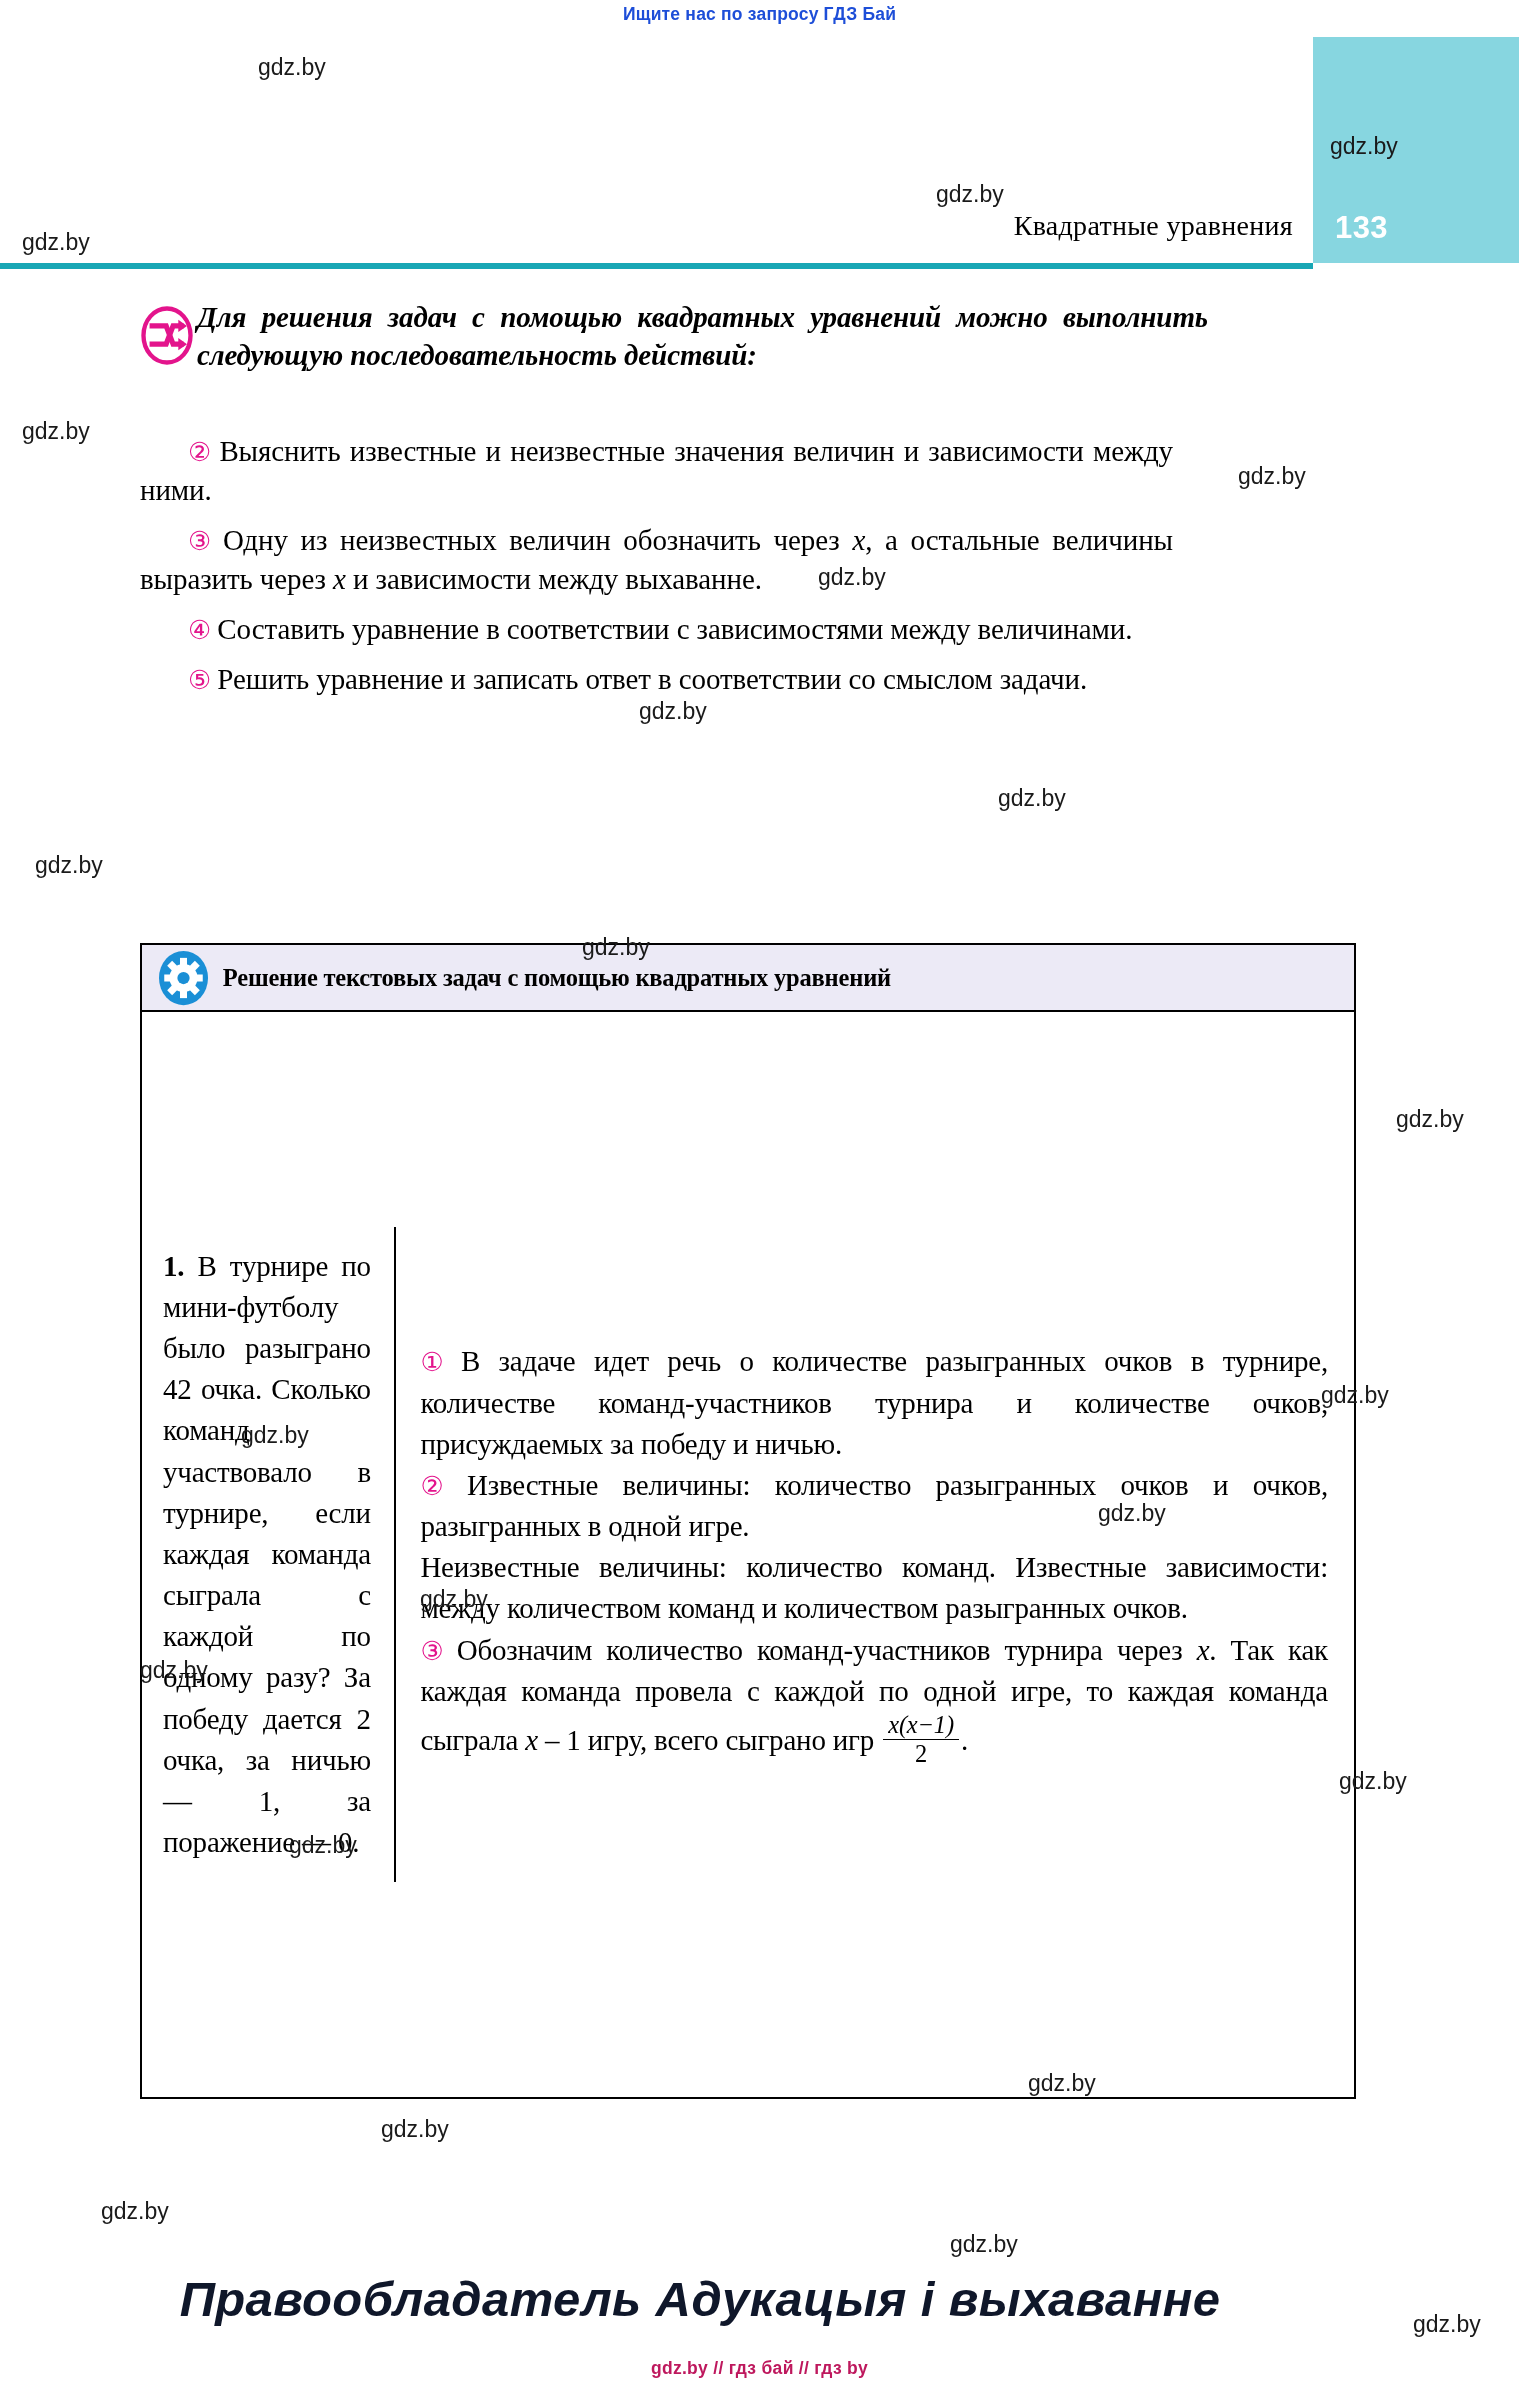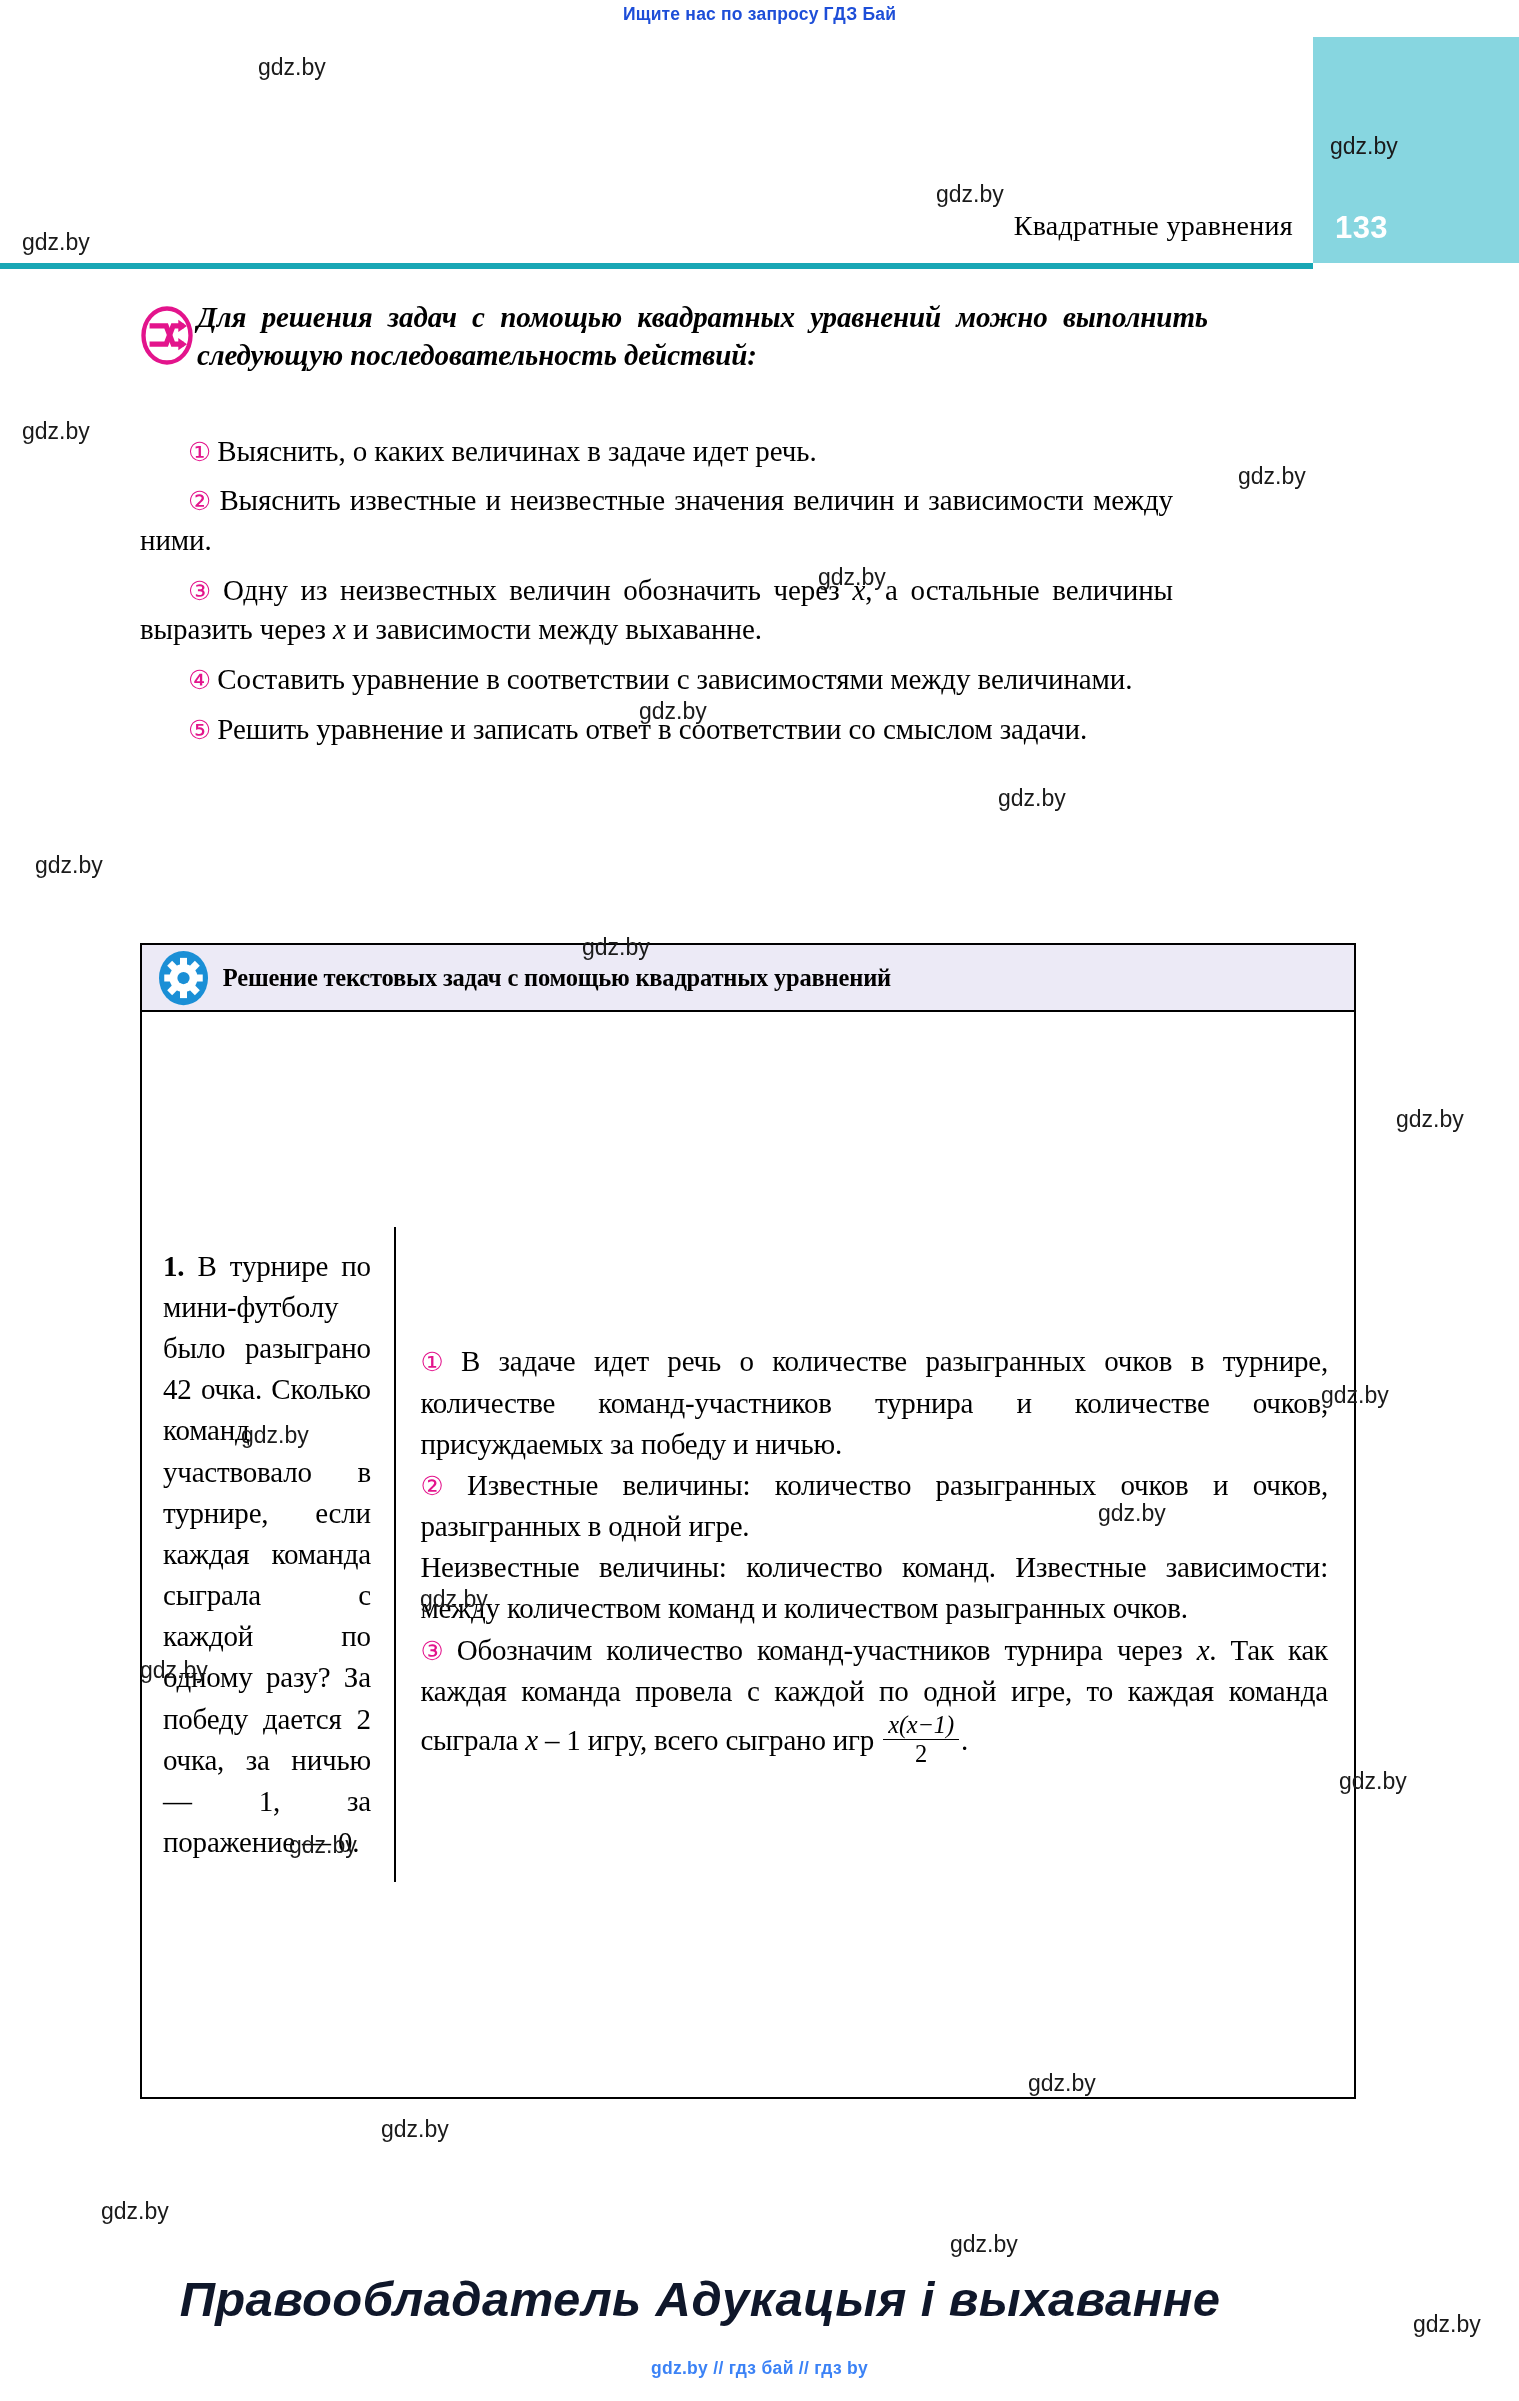--- a/index.html
+++ b/index.html
@@ -211,21 +211,21 @@
   }
   .footer-links {
     position: absolute;
     left: 0;
     top: 2358px;
     width: 1519px;
     text-align: center;
     font-family: "Liberation Sans", sans-serif;
     font-size: 17.5px;
     font-weight: 700;
-    color: #3b82f6;
+    color: #be185d;
     letter-spacing: 0.3px;
   }
 </style>
 </head>
 <body>
 
 <div class="promo-banner">Ищите нас по запросу ГДЗ Бай</div>
 
 <div class="page-number-block"></div>
 <div class="page-number">133</div>
@@ -240,21 +240,20 @@
         <ellipse cx="31" cy="35" rx="27" ry="31" fill="none" stroke="#e3148c" stroke-width="5"></ellipse>
         <path d="M14 24 L30 24 L38 45 L47 45" fill="none" stroke="#e3148c" stroke-width="6" stroke-linecap="square"></path>
         <path d="M14 45 L30 45 L38 24 L47 24" fill="none" stroke="#e3148c" stroke-width="6" stroke-linecap="square"></path>
         <polygon points="44,17 54,24 44,31" fill="#e3148c"></polygon>
         <polygon points="44,38 54,45 44,52" fill="#e3148c"></polygon>
       </svg>
     </span>
     <div class="intro-text">Для решения задач с помощью квадратных уравнений можно выполнить следующую последовательность дей­ствий:</div>
   </div>
 
-  <div class="step"><span class="circnum">①</span><span>Выяснить, о каких величинах в задаче идет речь.</span></div>
 
   <div class="step"><span class="circnum">②</span><span>Выяснить известные и неизвестные значения величин и зависимости между ними.</span></div>
 
   <div class="step"><span class="circnum">③</span><span>Одну из неизвестных величин обозначить через </span><span class="ital">x</span><span>, а остальные величины выразить через </span><span class="ital">x</span><span> и зависимости между выхаванне.</span></div>
 
   <div class="step"><span class="circnum">④</span><span>Составить уравнение в соответствии с зависимостями между величинами.</span></div>
 
   <div class="step"><span class="circnum">⑤</span><span>Решить уравнение и записать ответ в соответствии со смыслом задачи.</span></div>
 
 </div>

